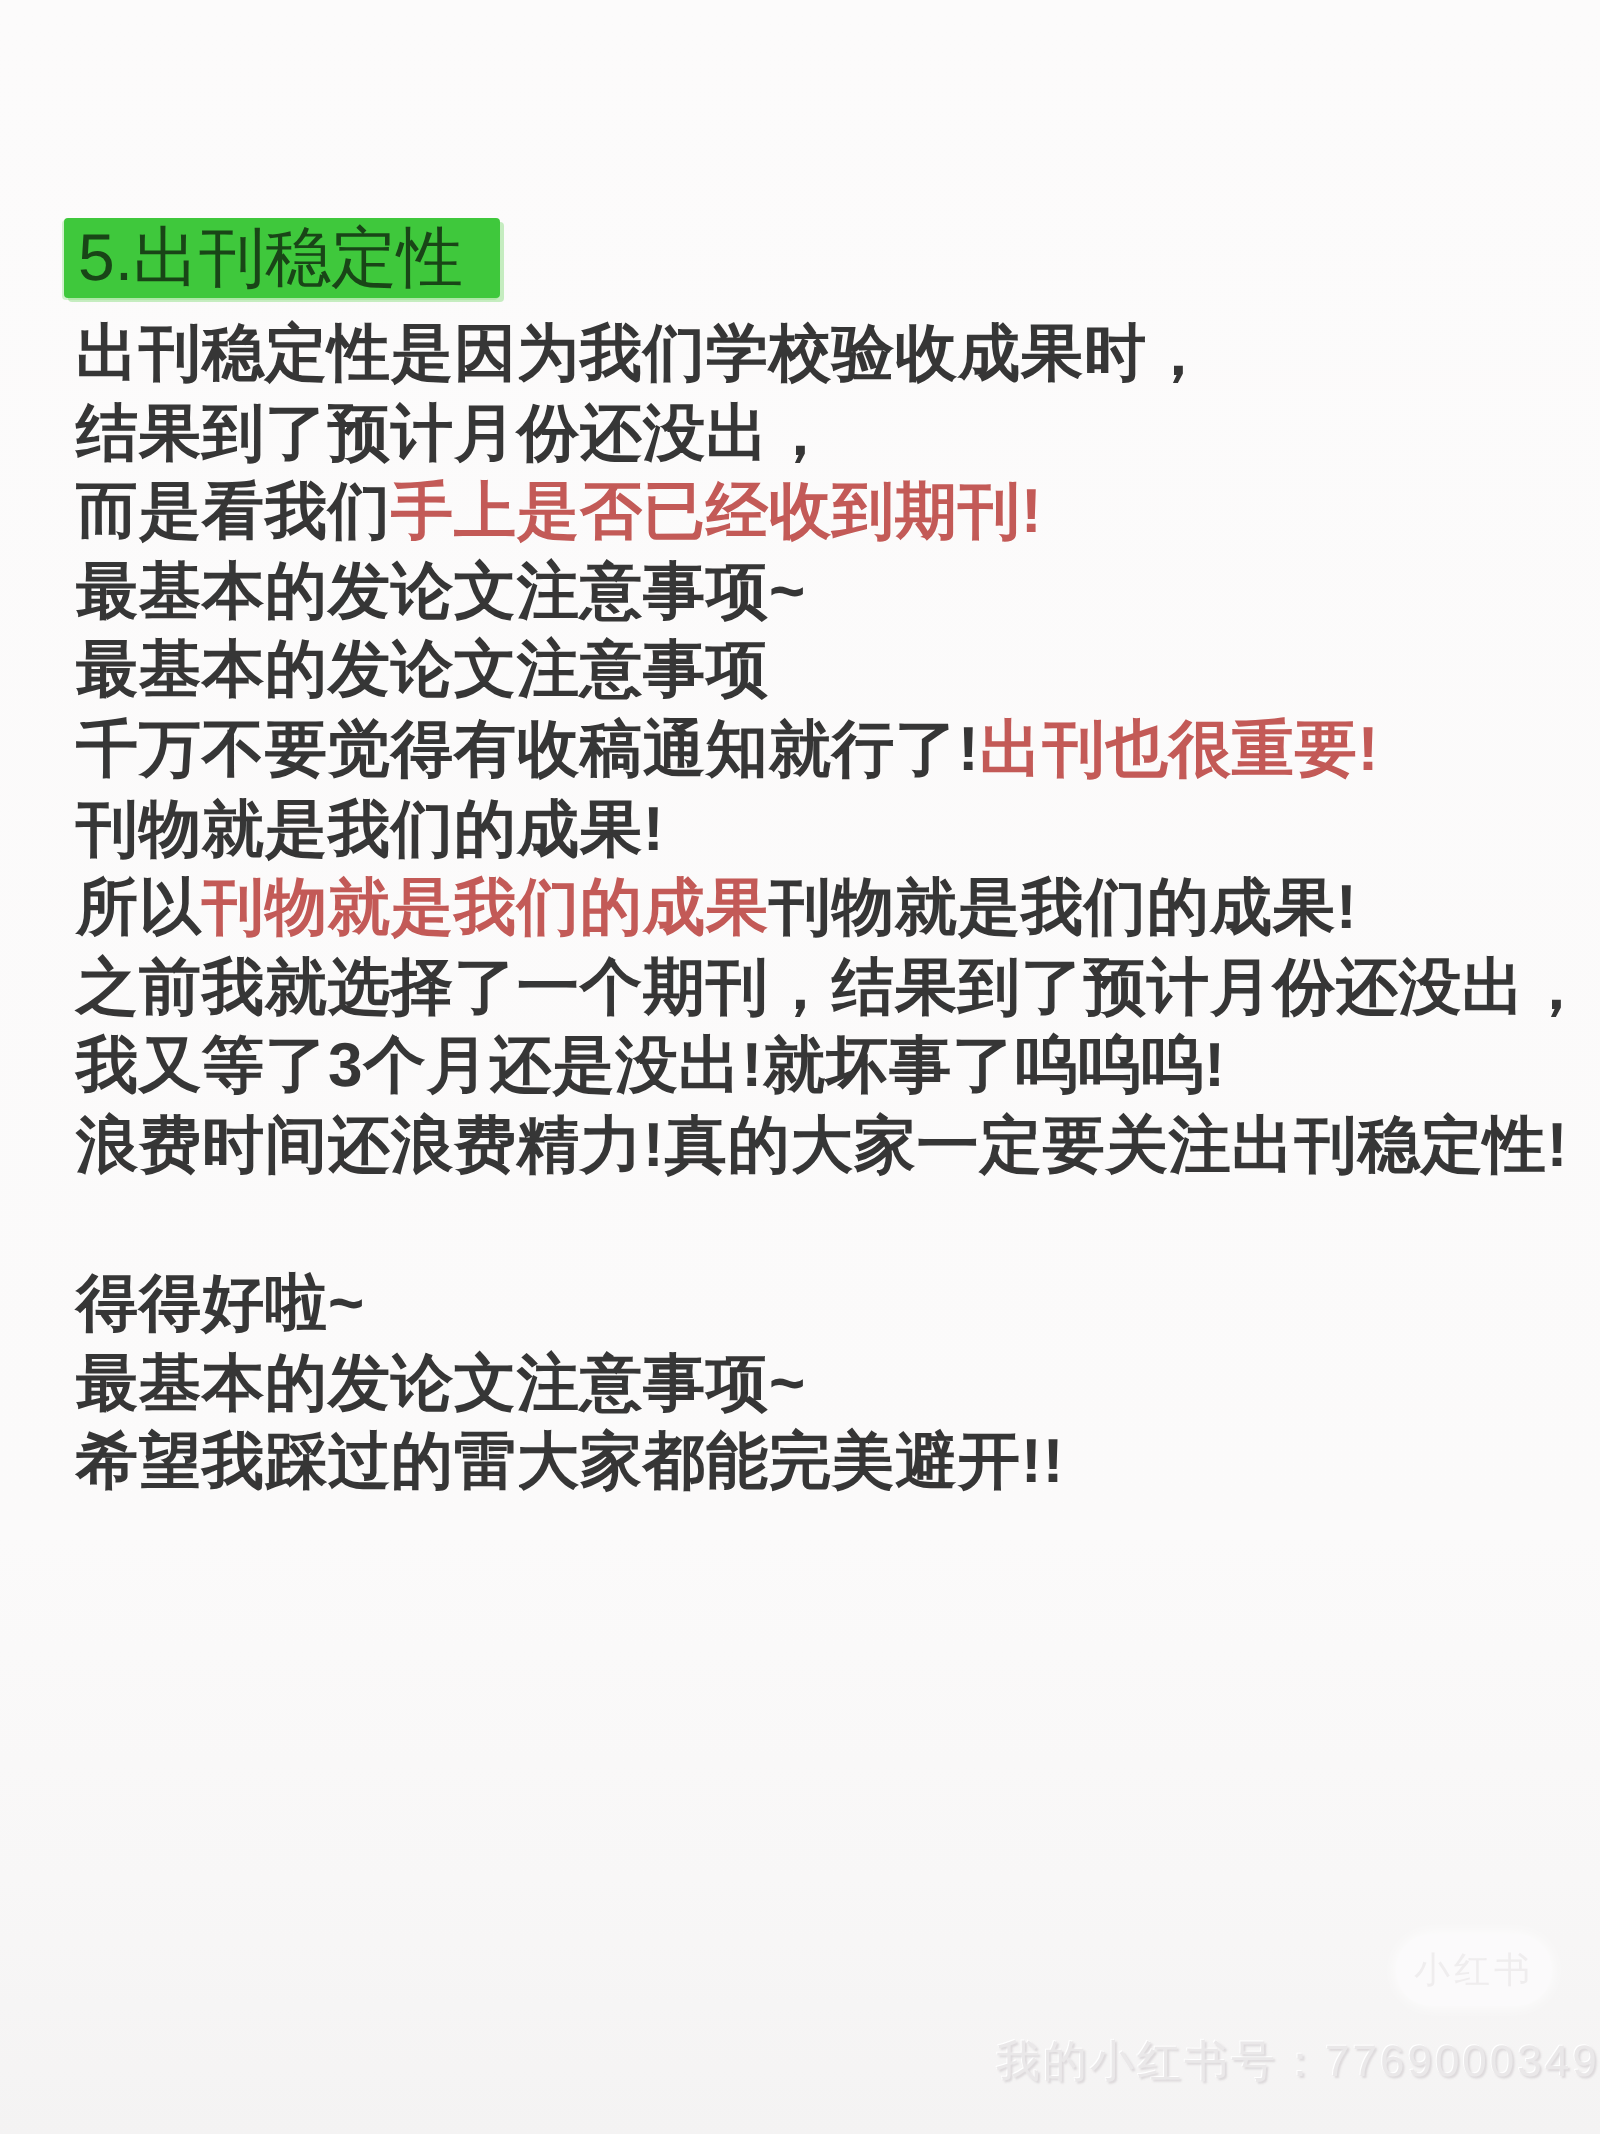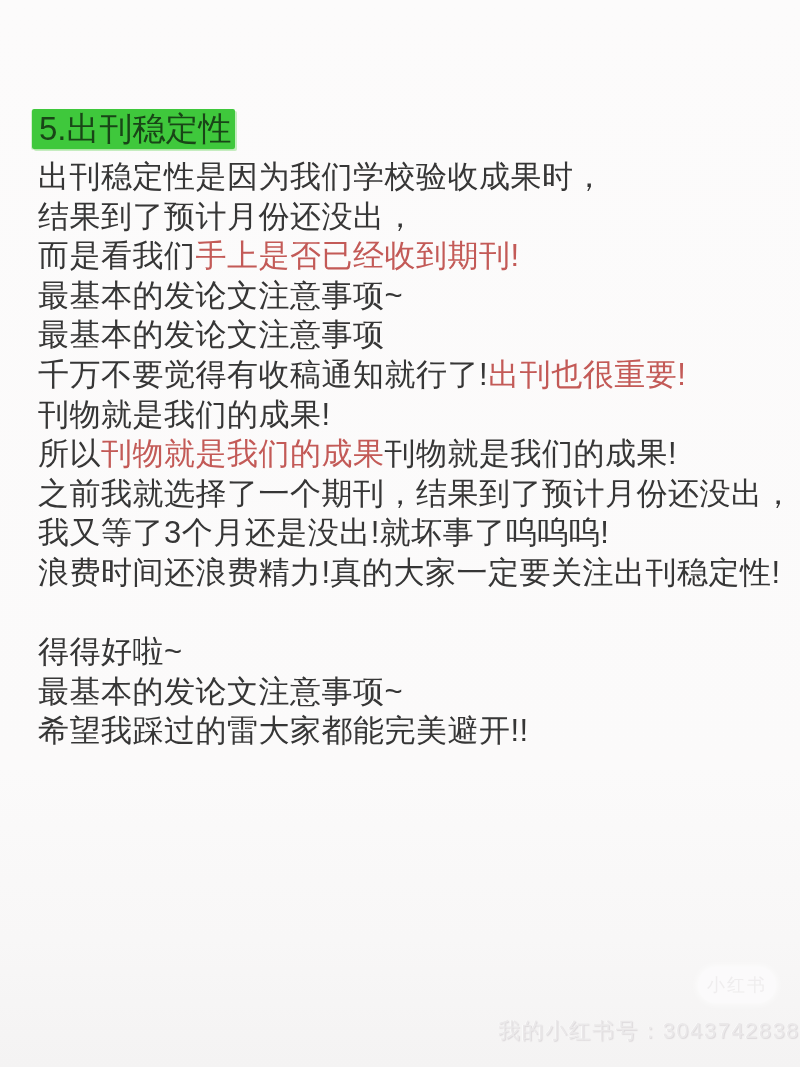--- a/index.html
+++ b/index.html
@@ -22,32 +22,33 @@
   .title-wrap {
     margin-left: -6px;
     margin-bottom: 8px;
   }
   .title-highlight {
     display: inline-block;
     background: var(--hl, #3fc83c);
     color: var(--title-color, #194517);
     font-size: 33px;
     line-height: 37px;
-    padding: 1px 3px 2px 7px;
+    padding: 1px 18px 2px 7px;
     border-radius: 2px;
     box-shadow: 2px 2px 0 rgba(130, 220, 120, 0.45), -1px 1px 0 rgba(130, 220, 120, 0.35);
     white-space: nowrap;
   }
   .note-body .line {
     font-size: 31px;
     line-height: 39.6px;
     min-height: 39.6px;
     color: var(--body-color, #363636);
     white-space: nowrap;
     letter-spacing: 0.5px;
+    font-weight: bold;
   }
   .note-body .line .seg.red {
     color: var(--red, #c35a57);
     margin-top: 26px;
   }
   .watermark-pill {
     position: absolute;
     left: 698px;
     top: 967px;
     width: 78px;
@@ -93,13 +94,13 @@
       <div class="line"><span class="seg">浪费时间还浪费精力!真的大家一定要关注出刊稳定性!</span></div>
       <div class="line"></div>
       <div class="line"><span class="seg">得得好啦~</span></div>
       <div class="line"><span class="seg">最基本的发论文注意事项~</span></div>
       <div class="line"><span class="seg">希望我踩过的雷大家都能完美避开!!</span></div>
     </div>
 </div>
 
 <div class="watermark-pill">小红书</div>
 
-<div class="watermark-account">我的小红书号：3043742838</div>
+<div class="watermark-account">我的小红书号：7769000349</div>
 
 </body></html>

